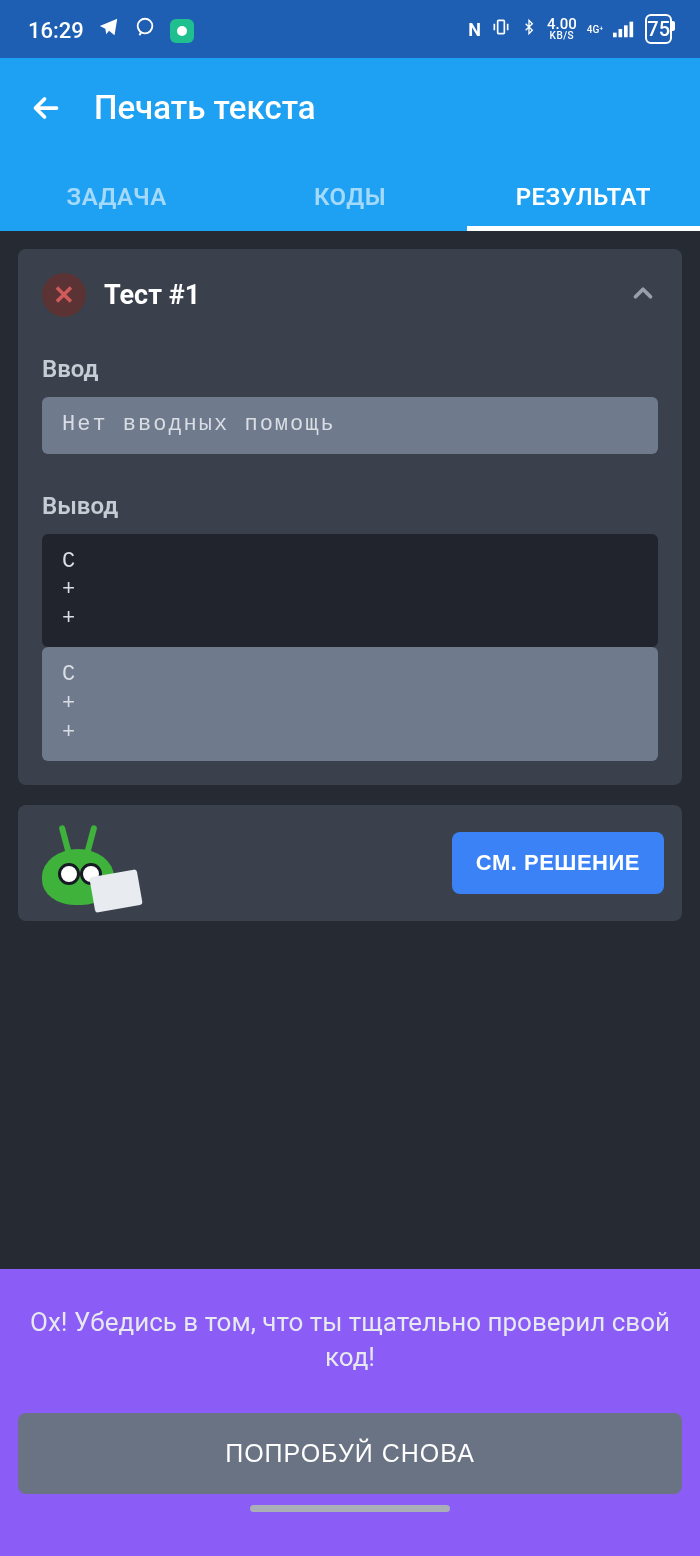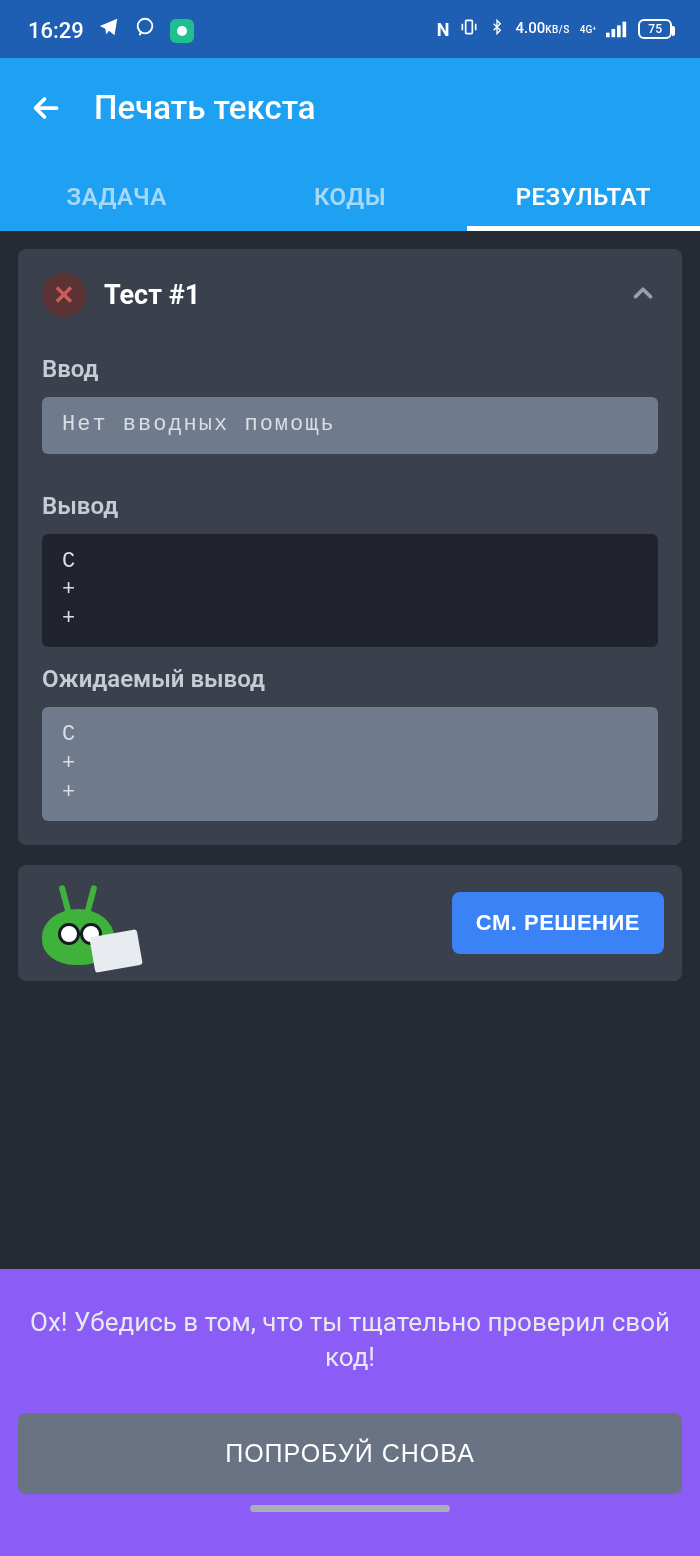--- a/index.html
+++ b/index.html
@@ -19,27 +19,27 @@
     display: flex;
     justify-content: space-between;
     align-items: center;
     padding: 0 28px;
     color: #fff;
     font-size: 22px;
     font-weight: 500;
   }
   .status-left { display: flex; align-items: flex-end; gap: 14px; }
   .status-right { display: flex; align-items: center; gap: 10px; }
-  .status-kbs { display: flex; flex-direction: row; align-items: center; line-height: 0.9; font-size: 15px; }
+  .status-kbs { display: flex; flex-direction: column; align-items: center; line-height: 0.9; font-size: 15px; }
   .status-kbs .small { font-size: 10px; letter-spacing: 0.5px; }
   .battery {
     border: 2px solid #fff;
     border-radius: 6px;
-    padding: 1px 8px;
-    font-size: 12px;
+    padding: 1px 0;
+    font-size: 20px;
     position: relative;
   }
   .battery::after {
     content: "";
     position: absolute;
     right: -5px;
     top: 5px;
     width: 3px;
     height: 10px;
     background: #fff;
@@ -329,21 +329,20 @@
     </div>
 
     <div class="section-label">Ввод</div>
     <div class="code-box box-input">Нет вводных помощь</div>
 
     <div class="section-label">Вывод</div>
     <div class="code-box box-output">C
 +
 +</div>
 
-    <div class="section-label" style="margin-top:18px;">Ожидаемый вывод</div>
     <div class="code-box box-expected">C
 +
 +</div>
   </div>
 
   <div class="help-card">
     <div class="mascot">
       <div class="ant l"></div>
         <div class="ant r"></div>
       <div class="body"></div>

